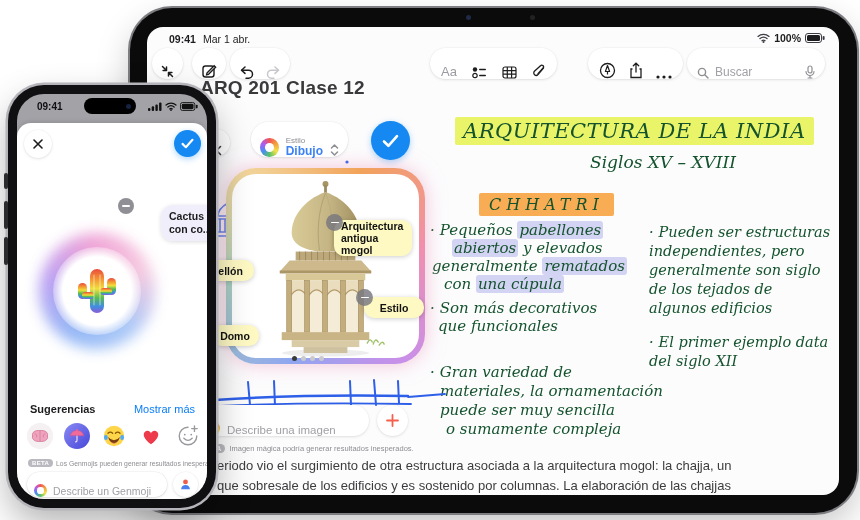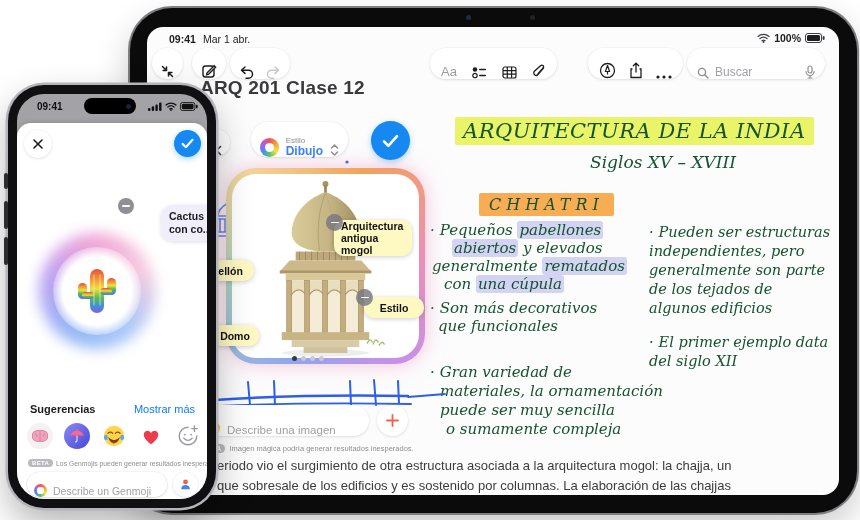--- a/index.html
+++ b/index.html
@@ -218,21 +218,21 @@
     <div class="abs hand" style="left:283px; top:336px; font-size:15px; line-height:19px;">
       <div><span class="bul">·</span><span>Gran variedad de</span></div>
       <div style="padding-left:10px;">materiales, la ornamentación</div>
       <div style="padding-left:10px;">puede ser muy sencilla</div>
       <div style="padding-left:16px;">o sumamente compleja</div>
     </div>
 
     <div class="abs hand" style="left:502px; top:196px; font-size:14.5px; line-height:19px;">
       <div><span class="bul">·</span><span>Pueden ser estructuras</span></div>
       <div>independientes, pero</div>
-      <div>generalmente son parte</div>
+      <div>generalmente son siglo</div>
       <div>de los tejados de</div>
       <div>algunos edificios</div>
     </div>
     <div class="abs hand" style="left:502px; top:306px; font-size:14.5px; line-height:19px;">
       <div><span class="bul">·</span><span>El primer ejemplo data</span></div>
       <div>del siglo XII</div>
     </div>
 
     <div class="abs typed" style="left:52px; top:429px; width:600px;">
       <div>e periodo vio el surgimiento de otra estructura asociada a la arquitectura mogol: la chajja, un</div>

